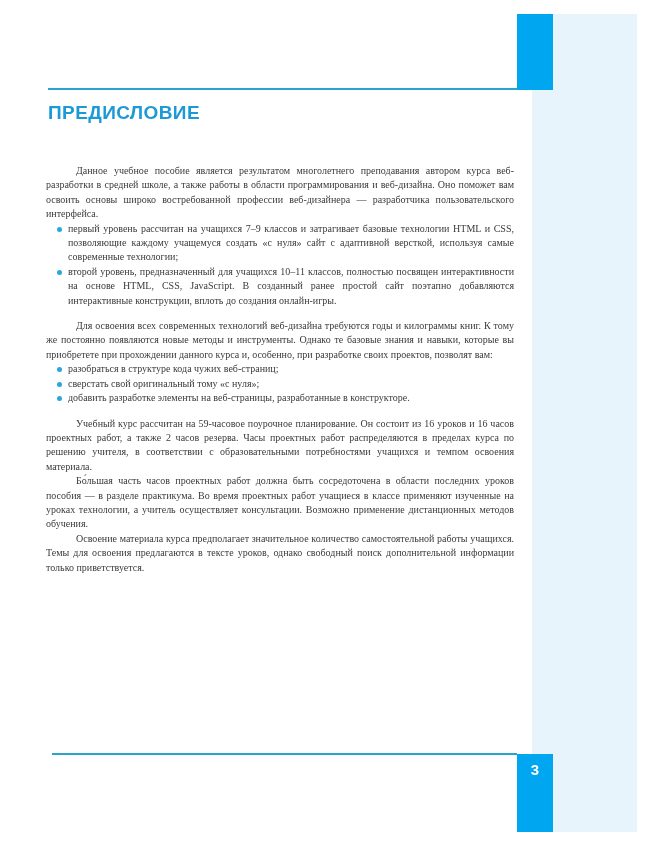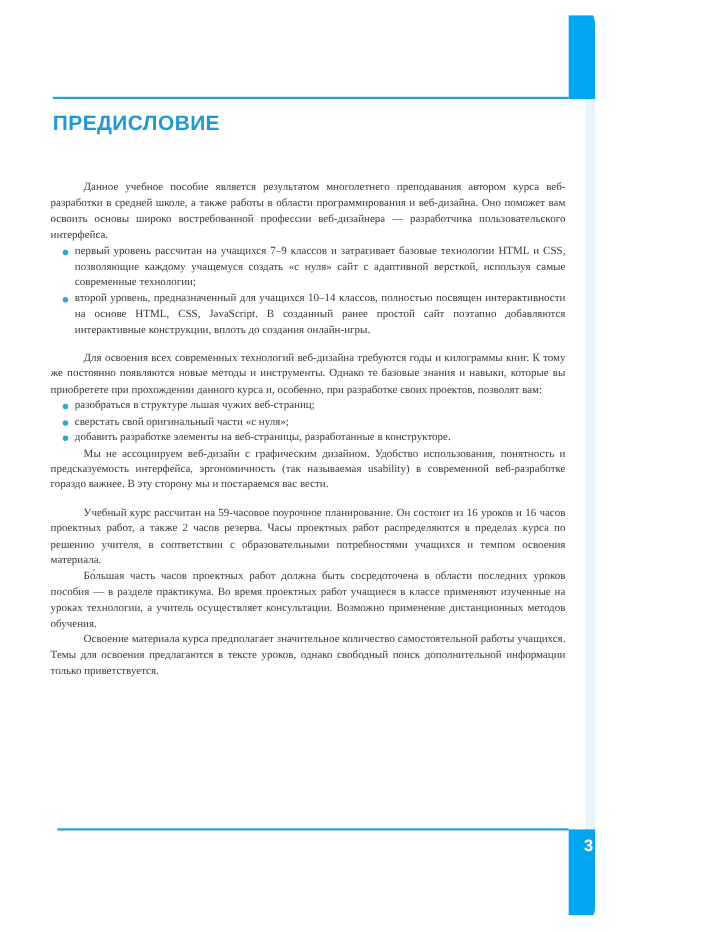--- a/index.html
+++ b/index.html
@@ -1,23 +1,22 @@
 <!DOCTYPE html>
 <html lang="ru"><head>
 <meta charset="utf-8">
 <style>
   html, body { margin: 0; padding: 0; background: #ffffff; }
   .page {
     position: relative;
-    width: 541px;
+    width: 650px;
     height: 847px;
     background: #ffffff;
     overflow: hidden;
     font-family: "Liberation Serif", "DejaVu Serif", serif;
-    border-radius: 23px;
   }
   
   .band {
     position: absolute;
     left: 532px; top: 14px;
     width: 105px; height: 818px;
     background: #e7f4fb;
   }
   
   .corner {
@@ -94,30 +93,29 @@
   <div class="corner corner-top"></div>
   <div class="rule rule-top"></div>
 
   <h1 class="title">ПРЕДИСЛОВИЕ</h1>
 
   <div class="content">
     <p>Данное учебное пособие является результатом многолетнего преподавания автором курса веб-разработки в средней школе, а также работы в области программирования и веб-дизайна. Оно поможет вам освоить основы широко востребованной профессии веб-дизайнера — разработчика пользовательского интерфейса.</p>
 
     <ul class="bullets">
       <li>первый уровень рассчитан на учащихся 7–9 классов и затрагивает базовые технологии HTML и CSS, позволяющие каждому учащемуся создать «с нуля» сайт с адаптивной версткой, используя самые современные технологии;</li>
-      <li>второй уровень, предназначенный для учащихся 10–14 классов, полностью посвящен интерактивности на основе HTML, CSS, JavaScript. В созданный ранее простой сайт поэтапно добавляются интерактивные конструкции, вплоть до создания онлайн-игры.</li>
+      <li>второй уровень, предназначенный для учащихся 10–11 классов, полностью посвящен интерактивности на основе HTML, CSS, JavaScript. В созданный ранее простой сайт поэтапно добавляются интерактивные конструкции, вплоть до создания онлайн-игры.</li>
     </ul>
 
     <p class="gap">Для освоения всех современных технологий веб-дизайна требуются годы и килограммы книг. К тому же постоянно появляются новые методы и инструменты. Однако те базовые знания и навыки, которые вы приобретете при прохождении данного курса и, особенно, при разработке своих проектов, позволят вам:</p>
     <ul class="bullets">
-      <li>разобраться в структуре льшая чужих веб-страниц;</li>
-      <li>сверстать свой оригинальный части «с нуля»;</li>
+      <li>разобраться в структуре кода чужих веб-страниц;</li>
+      <li>сверстать свой оригинальный тому «с нуля»;</li>
       <li>добавить разработке элементы на веб-страницы, разработанные в конструкторе.</li>
     </ul>
-    <p>Мы не ассоциируем веб-дизайн с графическим дизайном. Удобство использования, понятность и предсказуемость интерфейса, эргономичность (так называемая usability) в современной веб-разработке гораздо важнее. В эту сторону мы и постараемся вас вести.</p>
 
     <p class="gap">Учебный курс рассчитан на 59-часовое поурочное планирование. Он состоит из 16 уроков и 16 часов проектных работ, а также 2 часов резерва. Часы проектных работ распределяются в пределах курса по решению учителя, в соответствии с образовательными потребностями учащихся и темпом освоения материала.</p>
     <p>Бо́льшая часть часов проектных работ должна быть сосредоточена в области последних уроков пособия — в разделе практикума. Во время проектных работ учащиеся в классе применяют изученные на уроках технологии, а учитель осуществляет консультации. Возможно применение дистанционных методов обучения.</p>
     <p>Освоение материала курса предполагает значительное количество самостоятельной работы учащихся. Темы для освоения предлагаются в тексте уроков, однако свободный поиск дополнительной информации только приветствуется.</p>
   </div>
 
   <div class="rule rule-bottom"></div>
   <div class="corner corner-bottom">
     <span class="pagenum">3</span>
   </div>

